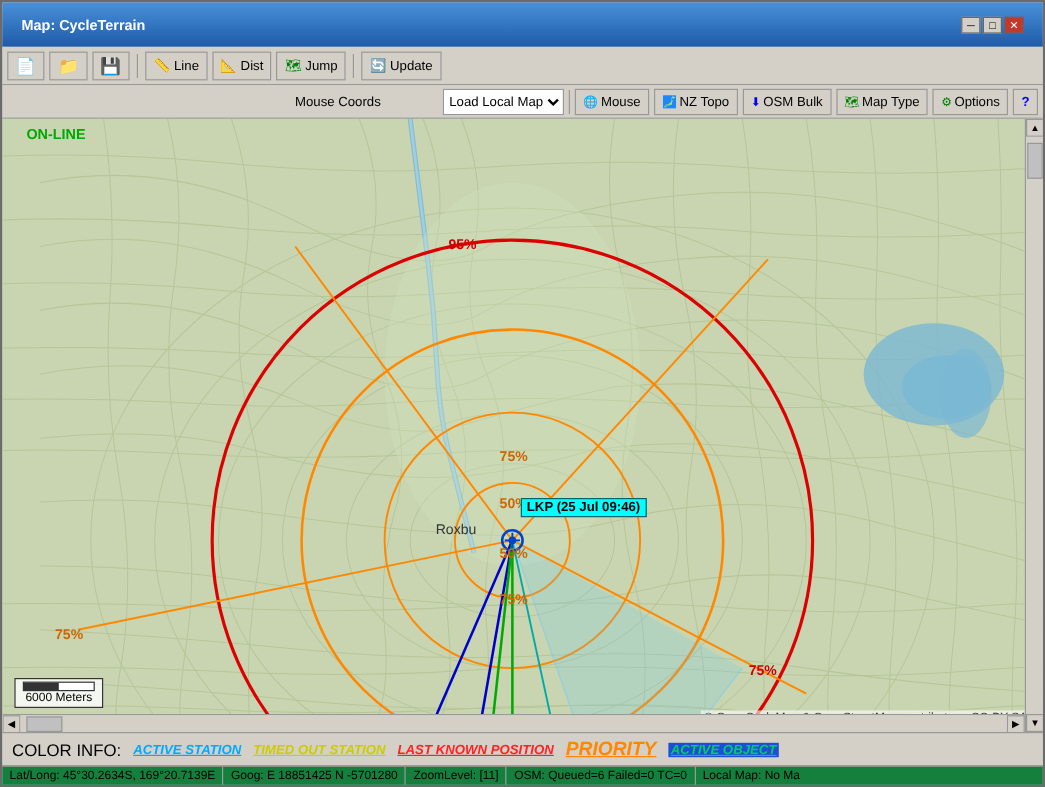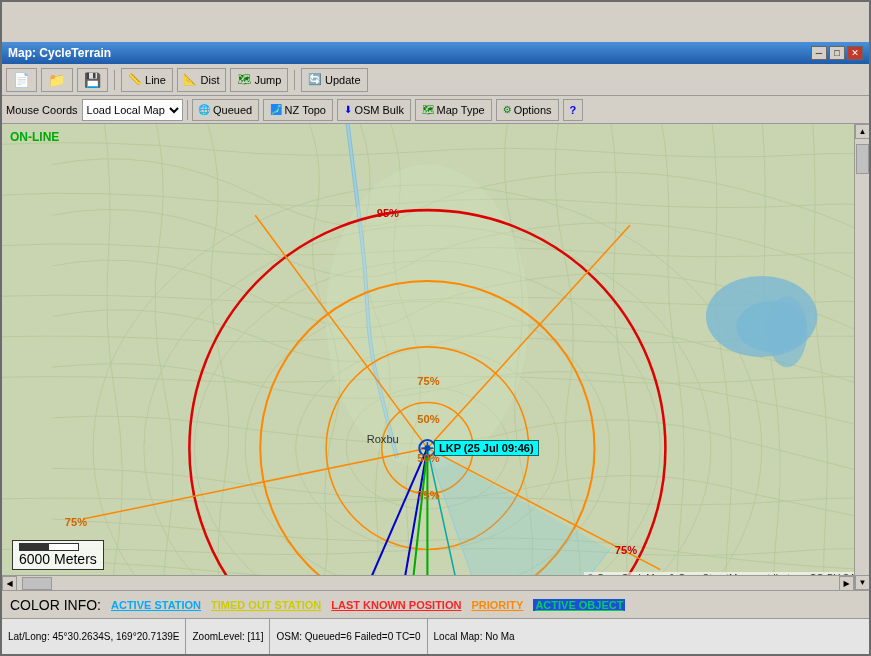--- a/index.html
+++ b/index.html
@@ -1,50 +1,50 @@
 <!DOCTYPE html>
 <html><head>
   <meta charset="utf-8">
   <style>
     * { margin: 0; padding: 0; box-sizing: border-box; }
     body { font-family: 'Segoe UI', Tahoma, Arial, sans-serif; font-size: 12px; background: #d4d0c8; width: 871px; height: 656px; overflow: hidden; }
     
     
     .window { border: 2px solid #6b6b6b; background: #d4d0c8; width: 871px; height: 656px; display: flex; flex-direction: column; }
-    .title-bar { background: linear-gradient(to bottom, #4a90d9, #1e5ba8); color: white; padding: 3px 6px; display: flex; align-items: center; justify-content: space-between; height: 22px; margin-top: 40px; }
+    .title-bar { background: linear-gradient(to bottom, #4a90d9, #1e5ba8); color: white; padding: 3px 16px; display: flex; align-items: center; justify-content: space-between; height: 37px; }
     .title-bar-text { font-size: 12px; font-weight: bold; }
     .title-bar-controls { display: flex; gap: 2px; }
     .title-btn { width: 16px; height: 14px; border: 1px solid #666; background: #d4d0c8; font-size: 9px; cursor: pointer; display: flex; align-items: center; justify-content: center; color: #000; }
     .title-btn.close { background: #c0392b; color: white; }
     
     
     .toolbar { background: #d4d0c8; border-bottom: 1px solid #999; padding: 2px 4px; display: flex; align-items: center; gap: 4px; height: 32px; }
     .toolbar-btn { background: #d4d0c8; border: 1px solid #999; padding: 2px 6px; font-size: 11px; cursor: pointer; display: flex; align-items: center; gap: 3px; height: 24px; }
     .toolbar-separator { width: 1px; height: 20px; background: #999; margin: 0 2px; }
     
     
-    .address-bar { background: #d4d0c8; border-bottom: 1px solid #999; padding: 2px 4px; display: flex; align-items: center; gap: 4px; height: 28px; }
-    .address-bar select { height: 22px; font-size: 11px; border: 1px solid #999; background: white; }
+    .address-bar { background: #d4d0c8; border-bottom: 1px solid #999; padding: 2px 4px; display: flex; align-items: center; gap: 4px; height: 28px; justify-content: flex-end; }
+    .address-bar select { height: 22px; font-size: 11px; border: 1px solid #999; background: white; margin-left: 48px; }
     .address-bar .small-label { font-size: 11px; }
     .address-btn { background: #d4d0c8; border: 1px solid #999; padding: 1px 6px; font-size: 11px; cursor: pointer; height: 22px; display: flex; align-items: center; gap: 2px; }
     
     
     .map-container { flex: 1; position: relative; overflow: hidden; background: #b8c9a8; }
     
     
-    .status-bar { background: #e5e5e5; border-top: 1px solid #999; height: 36px; display: flex; align-items: center; font-size: 10px; }
+    .status-bar { background: #15803d; border-top: 1px solid #999; height: 16px; display: flex; align-items: center; font-size: 10px; }
     .status-cell { border-right: 1px solid #999; padding: 0 6px; height: 100%; display: flex; align-items: center; white-space: nowrap; }
     
     
     .legend-bar { background: #d4d0c8; border-top: 1px solid #999; height: 28px; display: flex; align-items: center; padding: 0 8px; gap: 10px; font-size: 11px; font-weight: bold; }
-    .legend-item { display: flex; align-items: flex-end; gap: 4px; }
+    .legend-item { display: flex; align-items: flex-end; gap: 4px; font-style: italic; }
     .legend-label { font-weight: normal; font-size: 14px; }
     
     
-    .online-label { position: absolute; top: 6px; left: 8px; color: #00aa00; font-weight: bold; font-size: 12px; text-align: right; }
+    .online-label { position: absolute; top: 6px; left: 20px; color: #00aa00; font-weight: bold; font-size: 12px; text-align: right; }
     
     
     .map-svg { position: absolute; inset: 0; width: 100%; height: 100%; }
     
     
     .map-tooltip { position: absolute; background: cyan; border: 1px solid #006666; padding: 1px 4px; font-size: 11px; font-weight: bold; color: #000; white-space: nowrap; }
     
     
     .scale-bar { position: absolute; bottom: 20px; left: 10px; background: rgba(255,255,255,0.8); border: 1px solid #333; padding: 2px 6px; font-size: 10px; }
     
@@ -106,21 +106,21 @@
   </div>
 
   <div class="address-bar">
     <span class="small-label">Mouse Coords</span>
     <select>
       <option>Load Local Map</option>
     </select>
     <div style="width:1px;height:20px;background:#999;"></div>
     <button class="address-btn">
       <span style="color:green;font-size:10px;">🌐</span>
-      <span>Queued</span>
+      <span>Mouse</span>
     </button>
     <button class="address-btn">
       <span style="color:green;font-size:10px;">🗾</span>
       <span>NZ Topo</span>
     </button>
     <button class="address-btn">
       <span style="color:blue;font-size:10px;">⬇</span>
       <span>OSM Bulk</span>
     </button>
     <button class="address-btn">
@@ -244,21 +244,21 @@
     <div class="online-label">ON-LINE</div>
 
     <div class="map-tooltip" style="left: 432px; top: 316px;">
       <span>LKP (25 Jul 09:46)</span>
     </div>
 
     <div class="scale-bar">
       <div style="width:60px;height:8px;background:white;border:1px solid #333;display:flex;">
         <div style="width:50%;background:#333;"></div>
       </div>
-      <div style="font-size:14px;text-align:center;">6000 Meters</div>
+      <div style="font-size:10px;text-align:center;">6000 Meters</div>
     </div>
 
     <div class="copyright">© OpenCycleMap &amp; OpenStreetMap contributors, CC-BY-SA</div>
 
     <div class="scrollbar-v">
       <button class="scrollbar-btn">▲</button>
       <div class="scrollbar-track">
         <div class="scrollbar-thumb"></div>
       </div>
       <button class="scrollbar-btn">▼</button>
@@ -282,33 +282,36 @@
 
     <div class="legend-item">
       <span style="color:#cccc00;font-weight:bold;font-size:11px;text-decoration:underline;">TIMED OUT STATION</span>
     </div>
 
     <div class="legend-item">
       <span style="color:#ff2222;font-weight:bold;font-size:11px;text-decoration:underline;">LAST KNOWN POSITION</span>
     </div>
 
     <div class="legend-item">
-      <span style="color:#ff8800;font-weight:bold;font-size:11px;text-decoration:underline;">PRIORITY</span>
+      <span style="color:#ff8800;font-weight:bold;font-size:16px;text-decoration:underline;">PRIORITY</span>
     </div>
 
     <div class="legend-item">
       <span style="color:#00cc66;font-weight:bold;font-size:11px;text-decoration:underline;background:#1d4ed8;padding:0 2px;">ACTIVE OBJECT</span>
     </div>
   </div>
 
   <div class="status-bar">
     <div class="status-cell">
       <span>Lat/Long: 45°30.2634S, 169°20.7139E</span>
     </div>
     <div class="status-cell">
+      <span>Goog: E 18851425  N -5701280</span>
+    </div>
+    <div class="status-cell">
       <span>ZoomLevel: [11]</span>
     </div>
     <div class="status-cell">
       <span>OSM: Queued=6 Failed=0 TC=0</span>
     </div>
     <div class="status-cell" style="border-right:none;text-align:right;">
       <span>Local Map: No Ma</span>
     </div>
   </div>
 </div>

